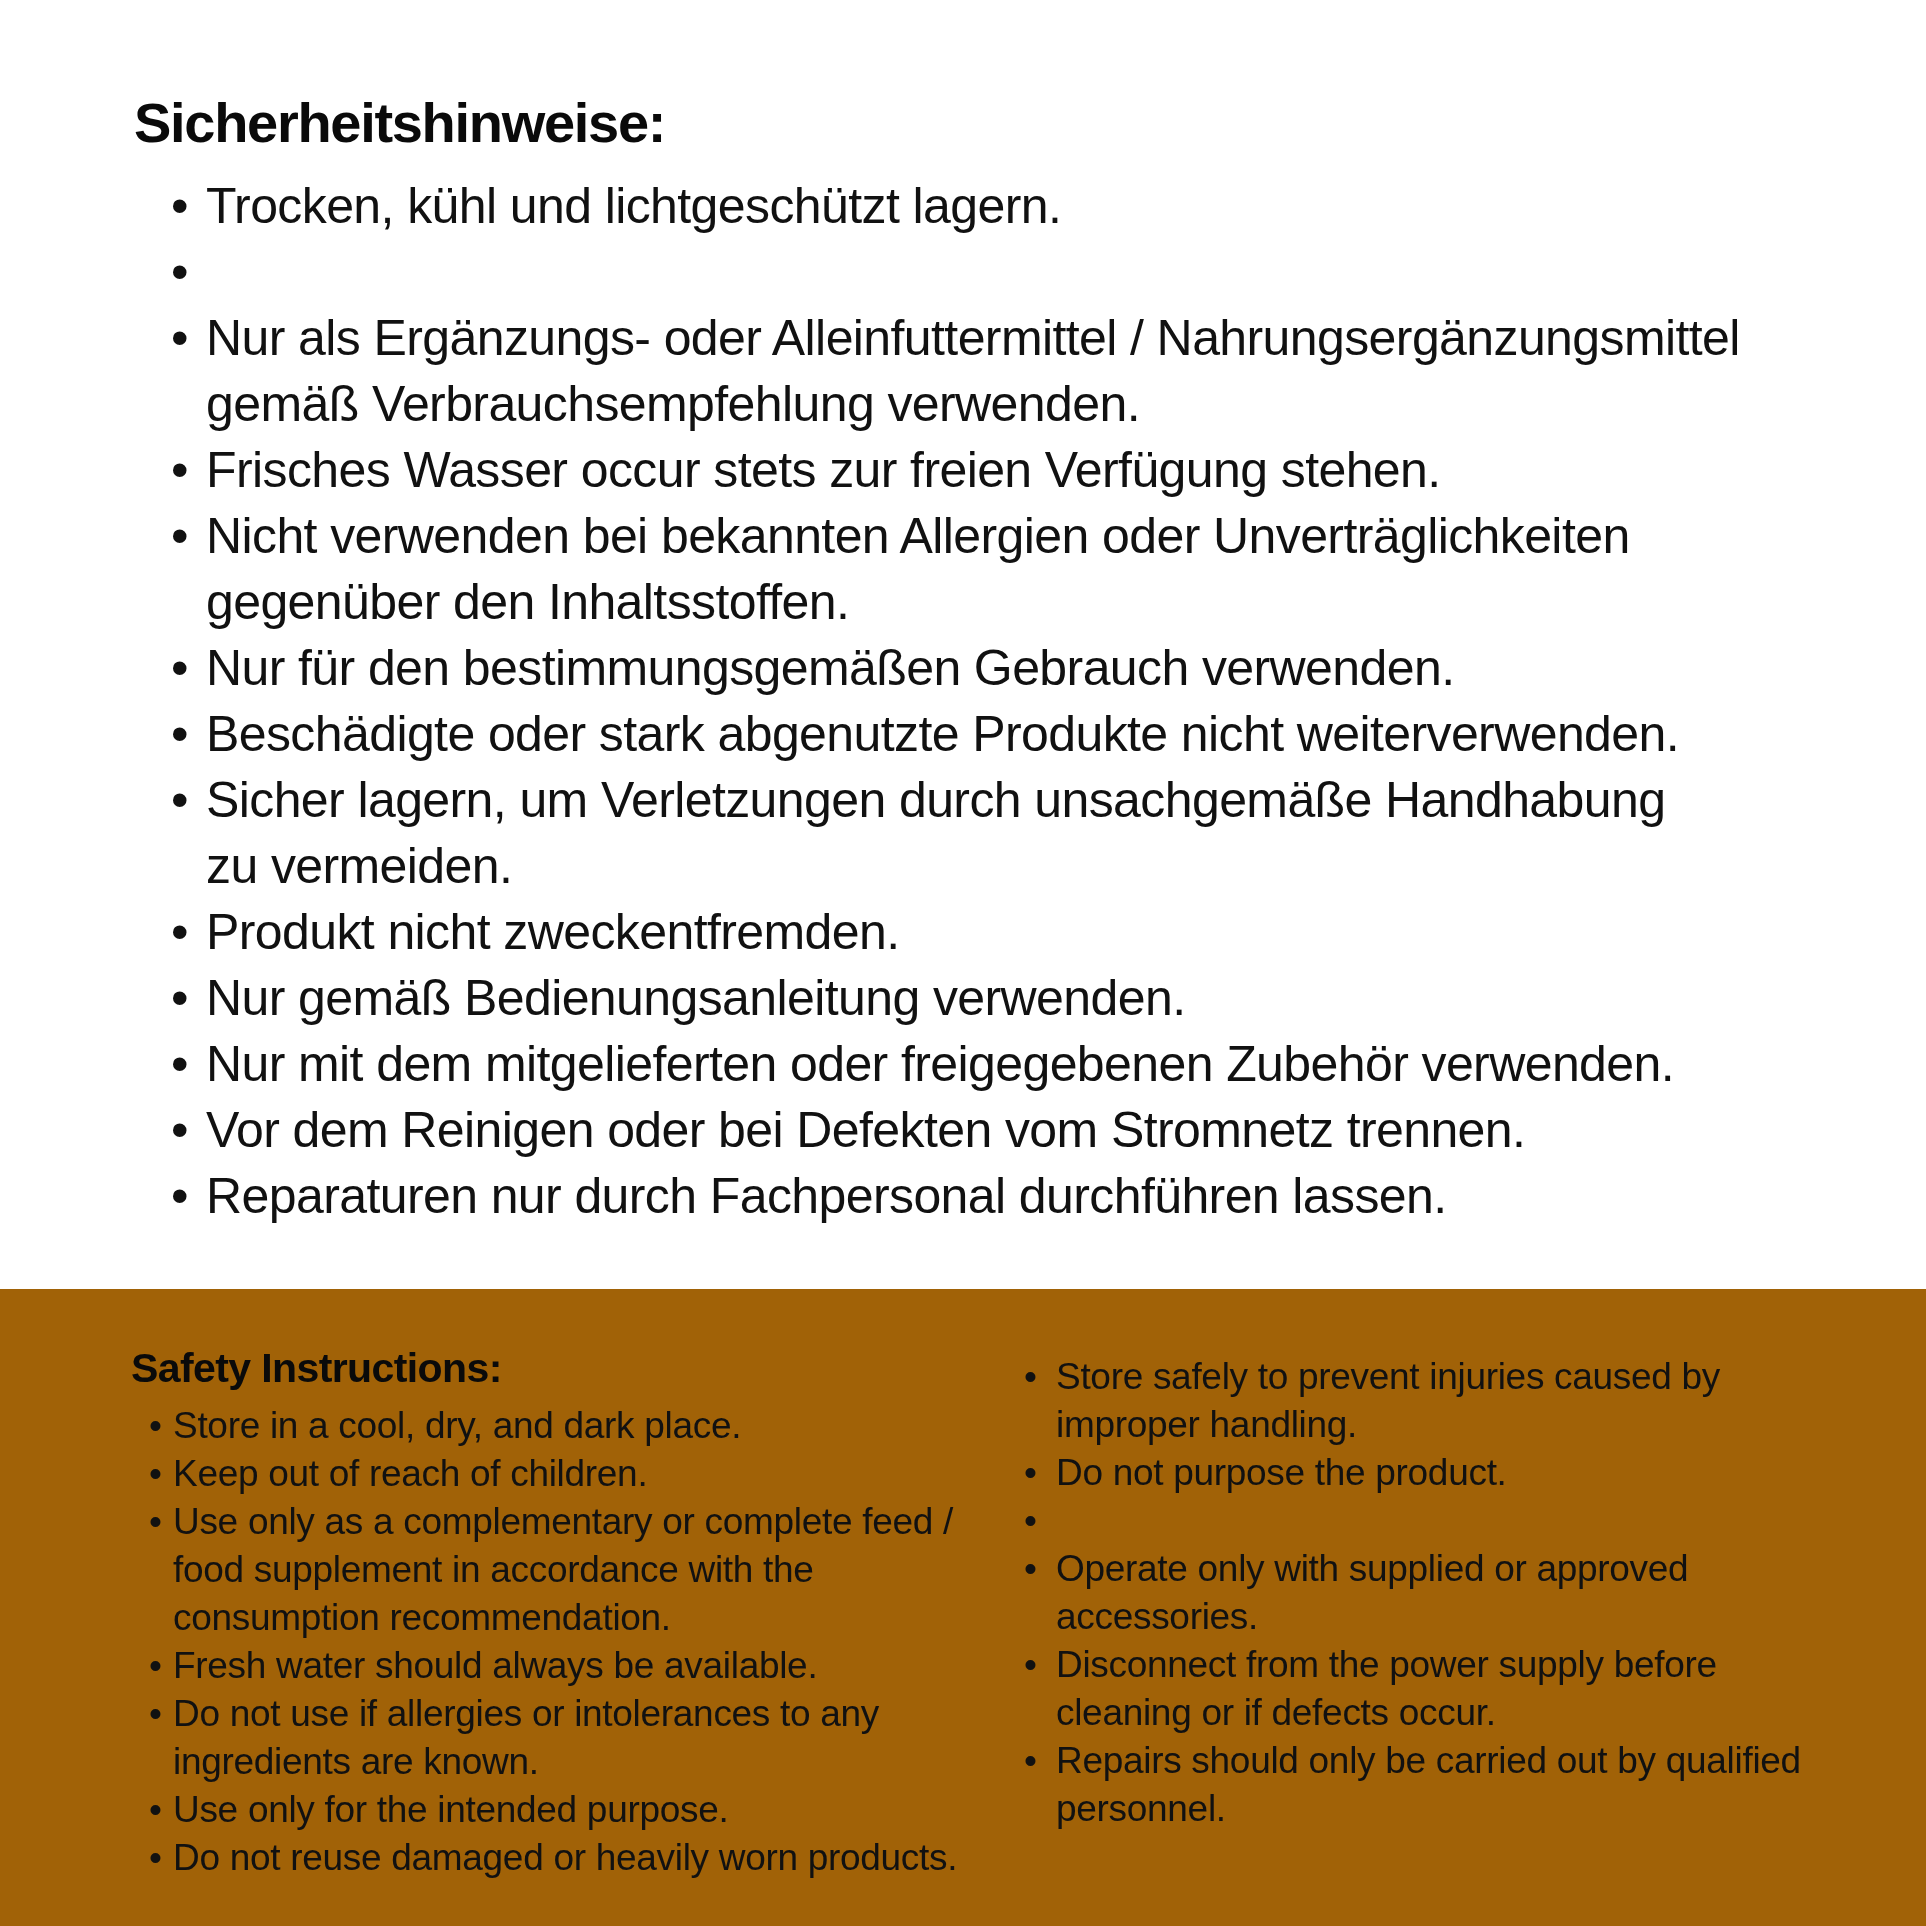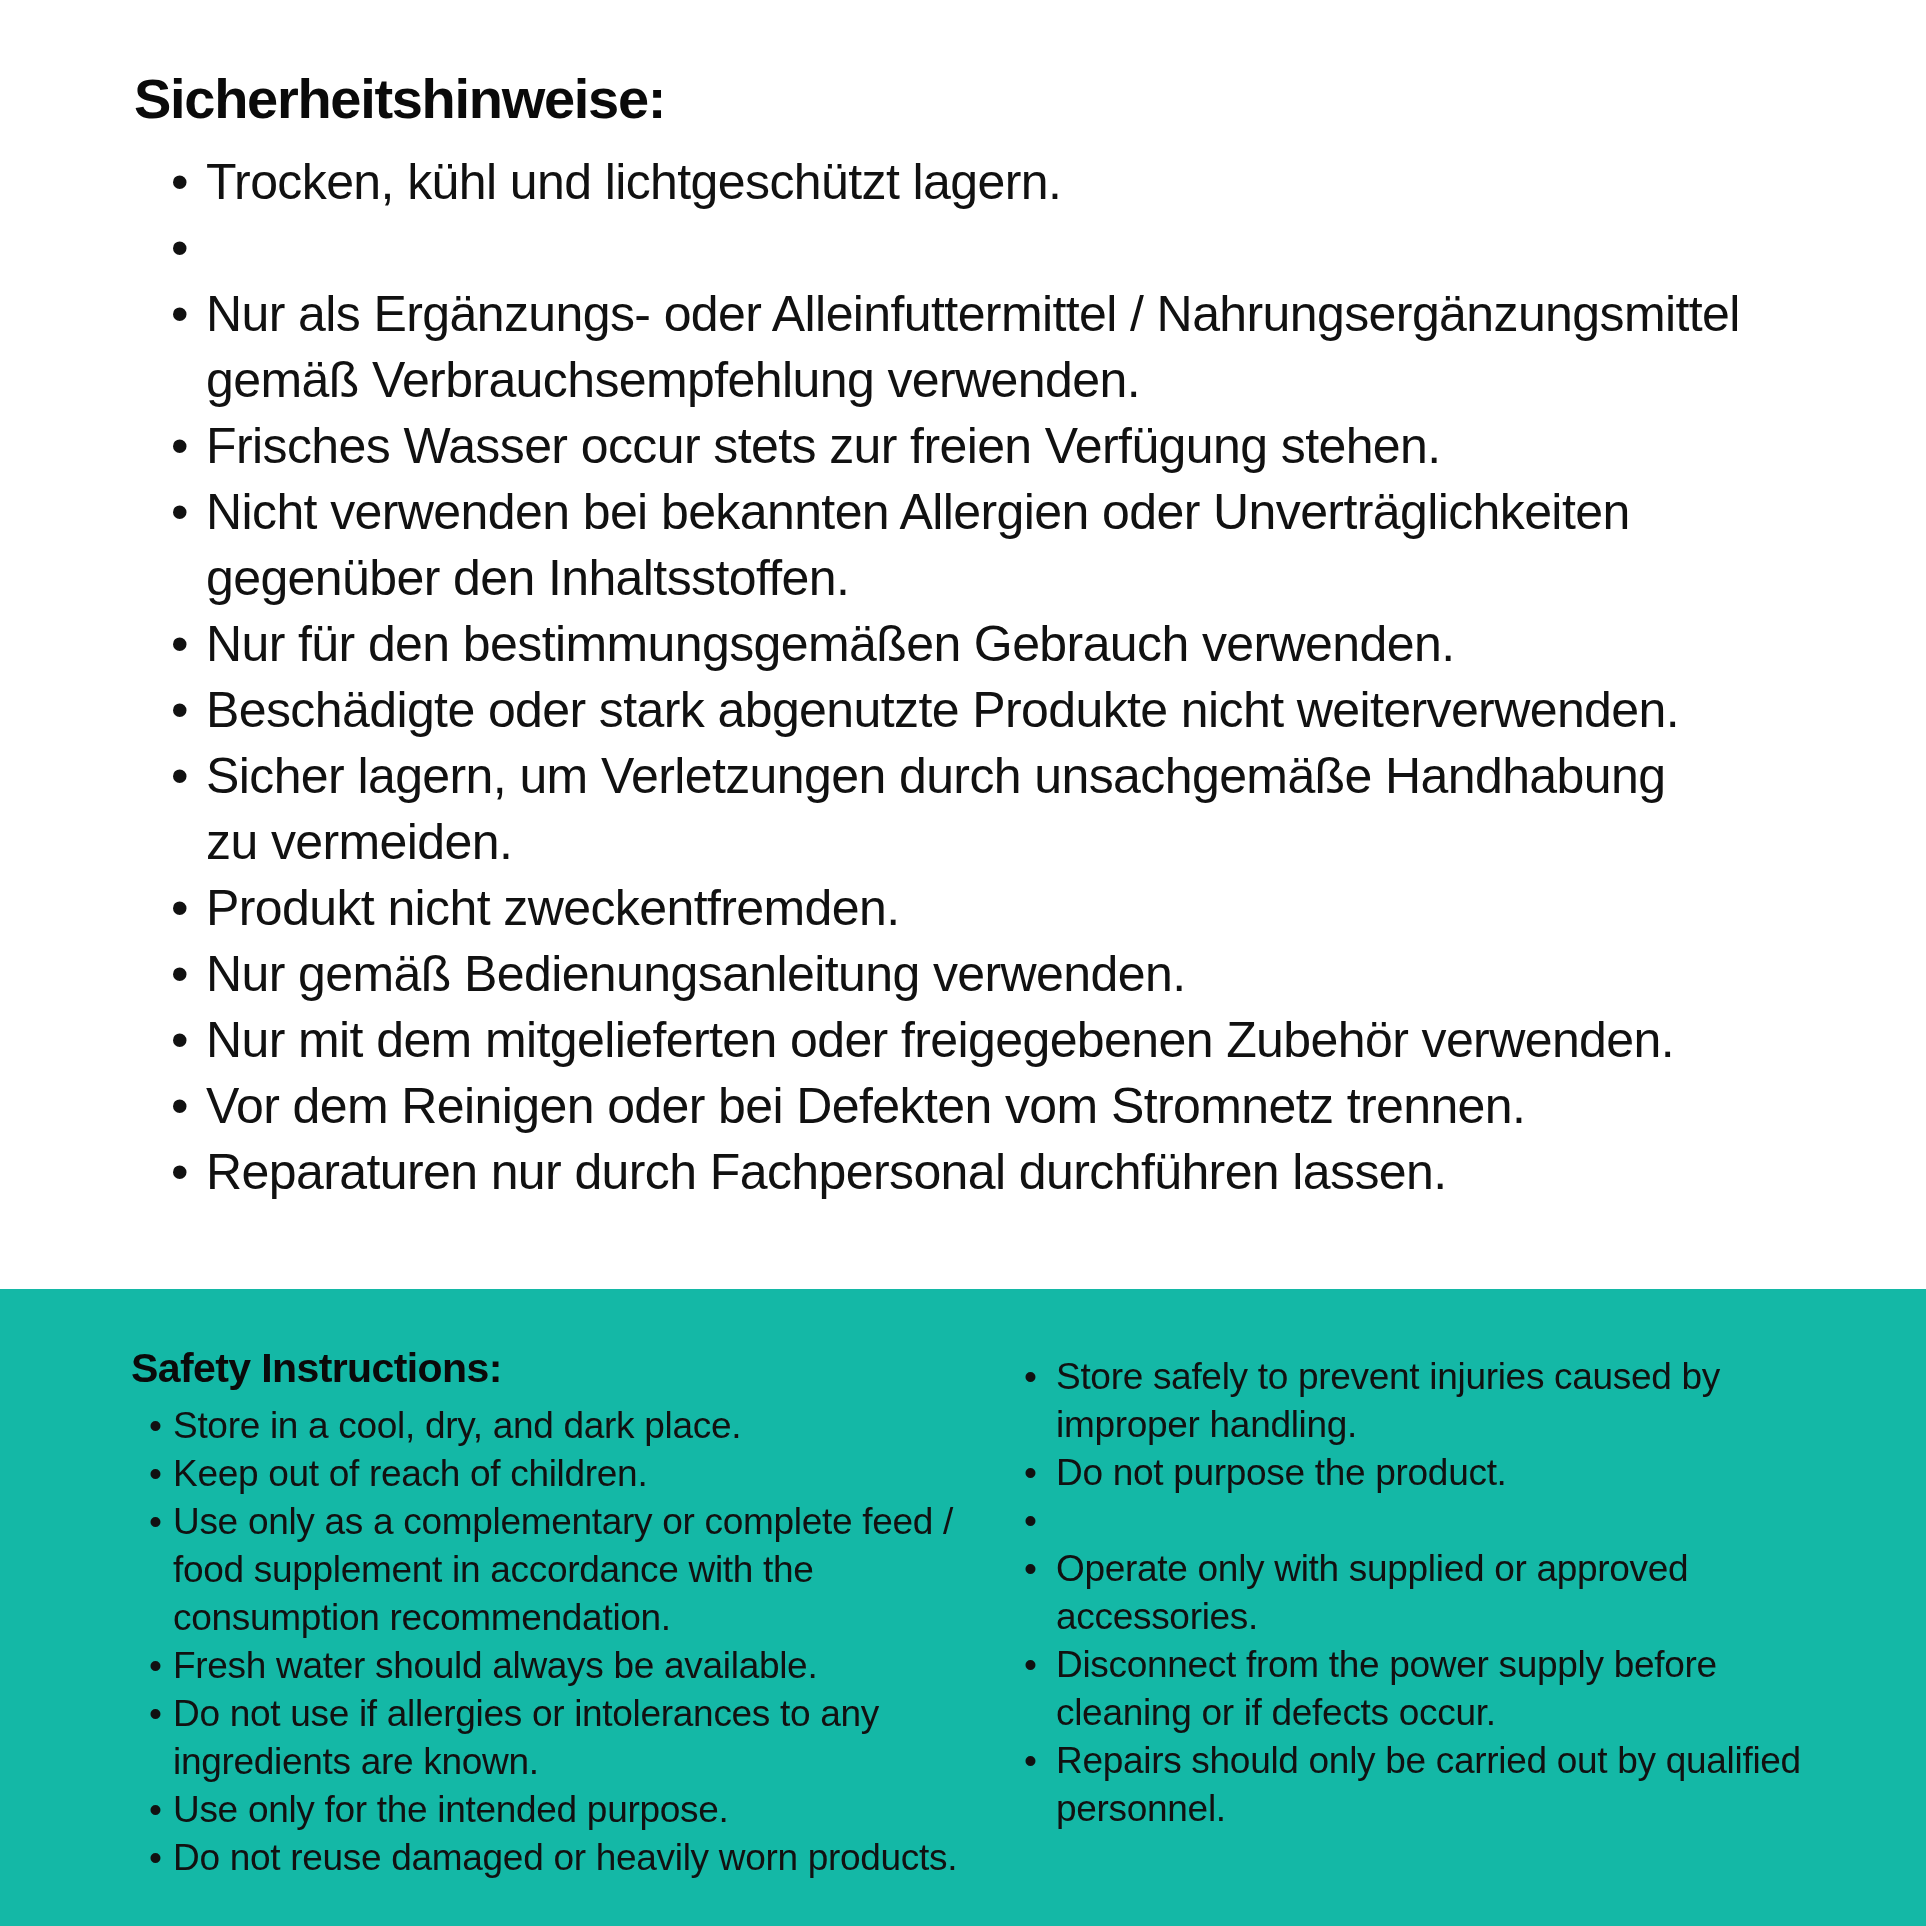--- a/index.html
+++ b/index.html
@@ -16,21 +16,21 @@
     position: relative;
     width: 1926px;
     height: 1926px;
   }
   
   .german-section {
     position: absolute;
     top: 0;
     left: 0;
     width: 1715px;
-    padding: 66px 0 0 134px;
+    padding: 90px 0 0 134px;
     box-sizing: border-box;
   }
   .de-title {
     margin: 0;
     font-size: 56px;
     font-weight: bold;
     letter-spacing: -1.3px;
     color: #0a0a0a;
   }
   ul.de-list {
@@ -48,21 +48,21 @@
     padding-left: 37px;
   }
   .li-text { white-space: nowrap; }
   
   .english-panel {
     position: absolute;
     top: 1289px;
     left: 0;
     width: 1926px;
     height: 637px;
-    background: #14b8a6;
+    background: #a16207;
   }
   .en-col-left {
     position: absolute;
     left: 131px;
     top: 56px;
     width: 880px;
   }
   .en-heading {
     margin: 0;
     font-size: 41px;

